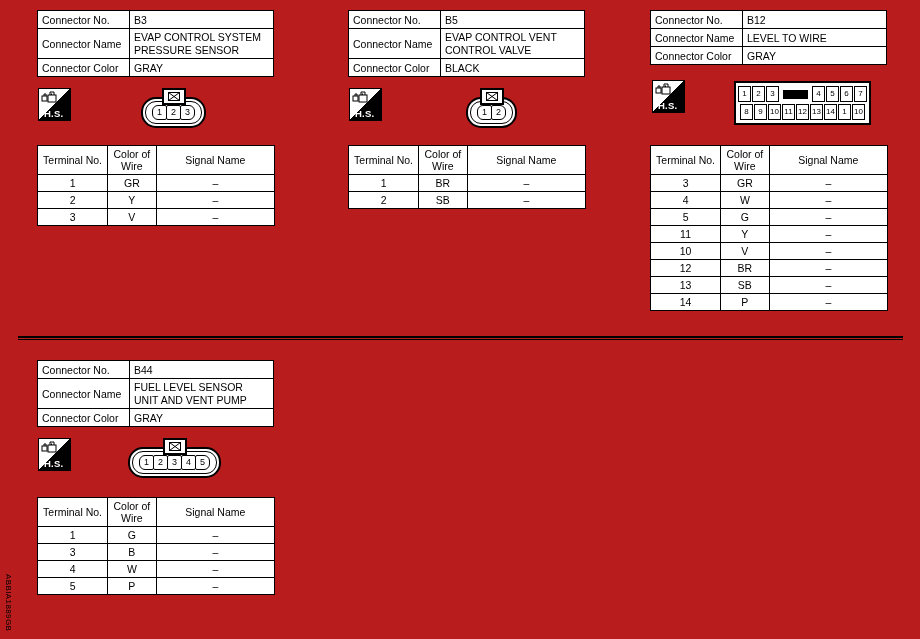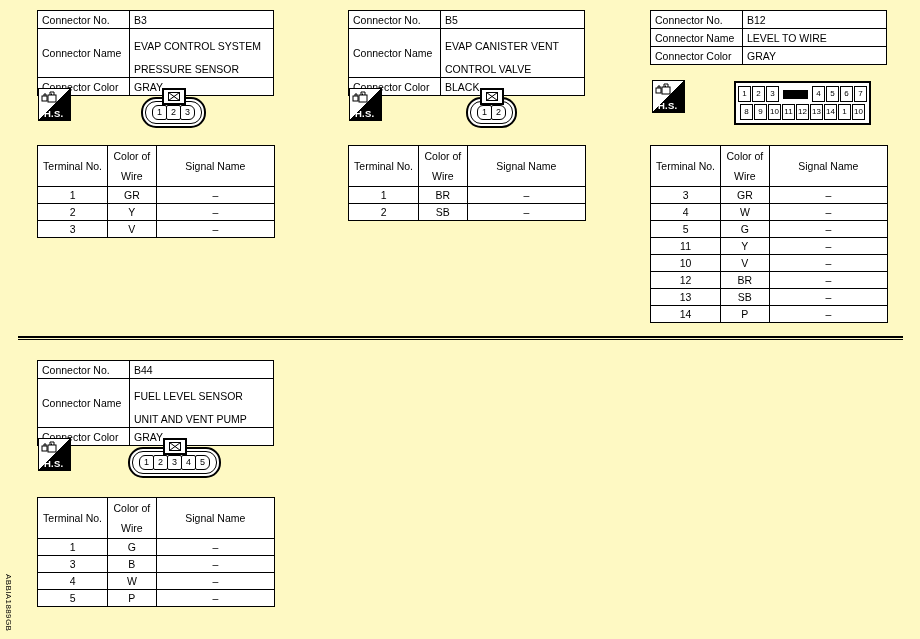--- a/index.html
+++ b/index.html
@@ -1,33 +1,33 @@
 <!DOCTYPE html>
 <html><head>
 <meta charset="utf-8">
 <style>
   html,body{margin:0;padding:0;background:#fff;}
-  .page{position:relative;width:920px;height:639px;background:#fef9c3;overflow:hidden;
+  .page{position:relative;width:920px;height:639px;background:#b91c1c;overflow:hidden;
         font-family:"Liberation Sans",sans-serif;color:#000;}
   .block{position:absolute;width:238px;}
 
   
   table.info{border-collapse:collapse;table-layout:fixed;width:237px;background:#fff;}
   table.info td{border:1px solid #000;font-size:10.5px;padding:1px 4px;vertical-align:middle;}
   table.info td.lbl{width:83px;white-space:nowrap;}
   tr.h18{height:18px;}
   tr.h30{height:30px;}
-  .name-line{line-height:13px;margin-top:10px;}
+  .name-line{line-height:13px;}
 
   
   table.term{border-collapse:collapse;table-layout:fixed;position:absolute;left:0;background:#fff;}
   table.term th,table.term td{border:1px solid #000;font-size:10.5px;font-weight:normal;
         text-align:center;padding:0 2px;vertical-align:middle;}
   table.term th.c1{width:66px;white-space:nowrap;}
-  table.term th.c2{width:46px;line-height:20px;}
+  table.term th.c2{width:46px;line-height:12px;}
   table.term th.c3{width:125px;}
   table.term thead tr{height:29px;}
   table.term tbody tr{height:17px;}
 
   
   .hs{position:absolute;width:31px;height:31px;border:1px solid #000;
       background:linear-gradient(135deg,#ffffff 49.5%,#000000 50%);}
   .hs .hs-label{position:absolute;bottom:1px;left:5px;color:#fff;font-weight:bold;
       font-size:9.5px;letter-spacing:0.2px;}
   .hs svg{position:absolute;top:2px;left:2px;}
@@ -140,21 +140,21 @@
   <section class="block" style="left:348px;top:10px;">
     <table class="info">
       <tbody>
           <tr class="h18">
         <td class="lbl">Connector No.</td>
         <td>B5</td>
       </tr>
       <tr class="h30">
         <td class="lbl">Connector Name</td>
         <td>
-          <div class="name-line">EVAP CANISTER VENT</div>
+          <div class="name-line">EVAP CONTROL VENT</div>
           <div class="name-line">CONTROL VALVE</div>
         </td>
       </tr>
       <tr class="h18">
         <td class="lbl">Connector Color</td>
         <td>BLACK</td>
       </tr>
     </tbody>
       </table>
 

